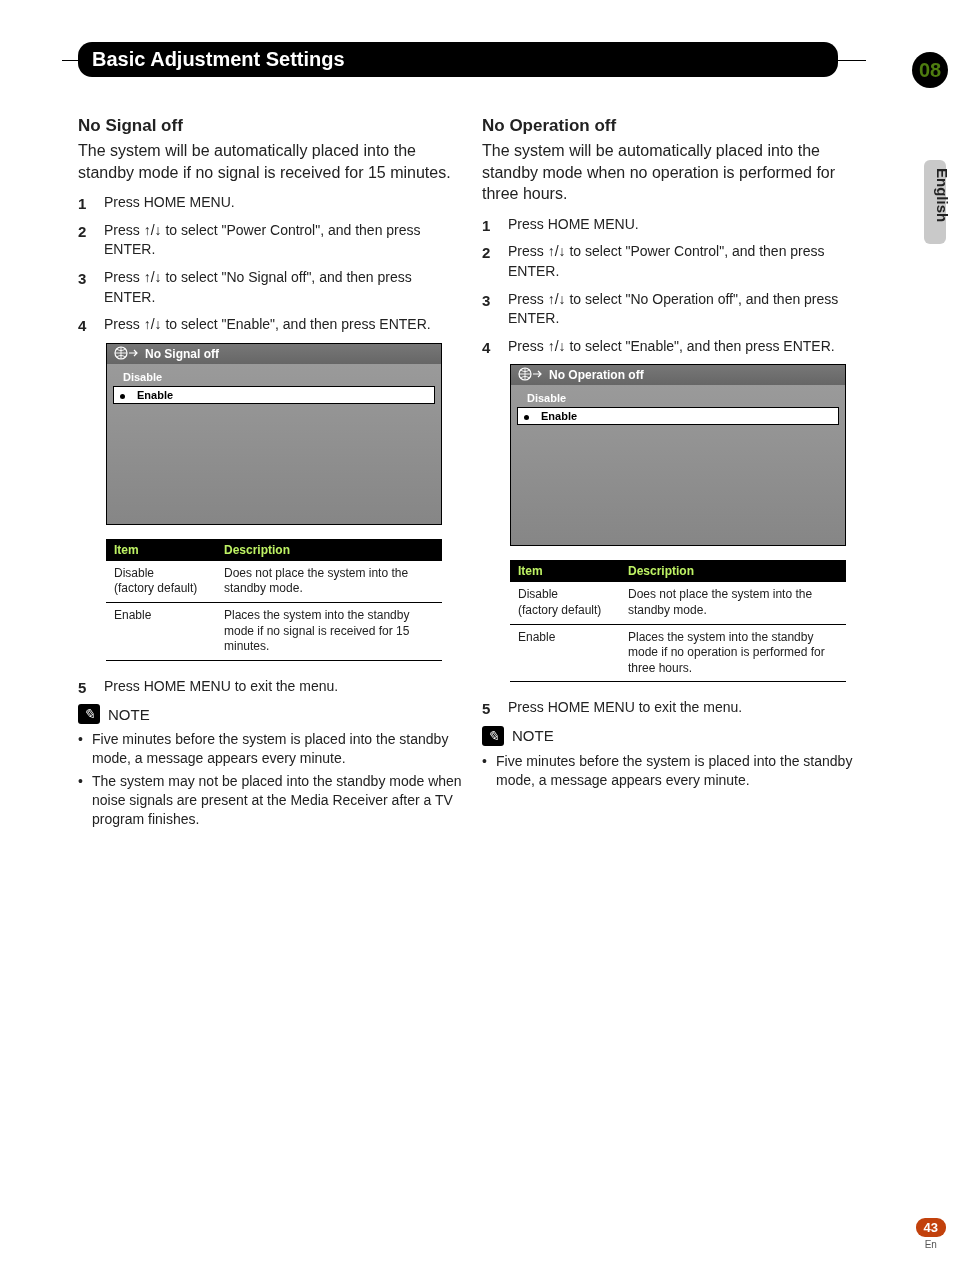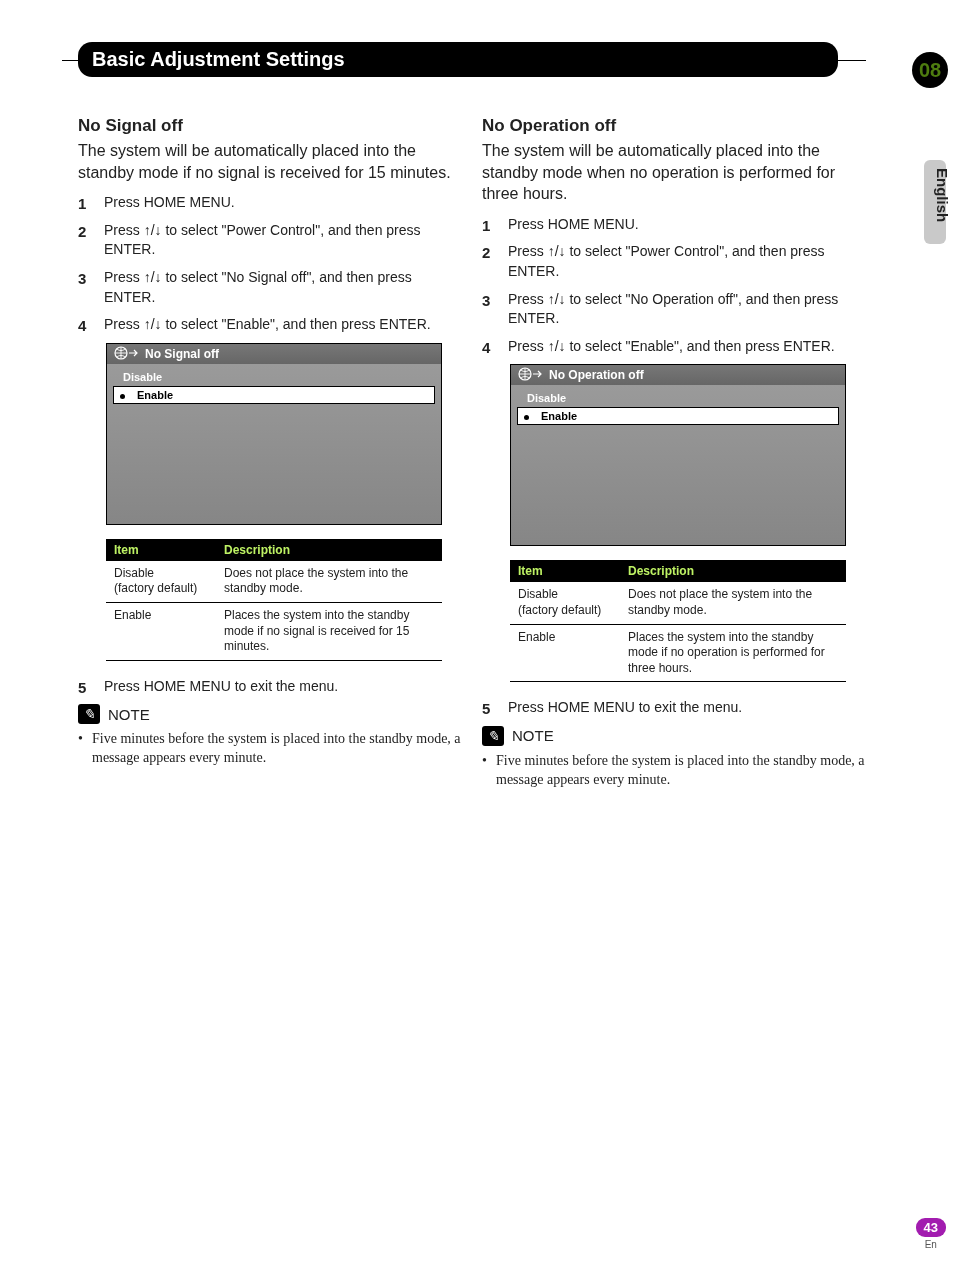--- a/index.html
+++ b/index.html
@@ -186,36 +186,35 @@
       font-style: italic;
     }
     .note-label { font-weight: normal; font-size: 15px; text-align: center; }
     ul.notes { list-style: none; padding-left: 0; }
     ul.notes li {
       position: relative;
       padding-left: 14px;
       font-size: 14px;
       line-height: 1.35;
       margin-bottom: 4px;
-      font-family: Liberation Serif, serif;
     }
     ul.notes li::before {
       content: "•";
       position: absolute;
       left: 0;
       top: 0;
     }
     .page-footer {
       position: absolute;
       right: 8px;
       bottom: 24px;
       text-align: center;
     }
     .pg-badge {
-      background: #a21caf;
+      background: #c2410c;
       color: #fff;
       font-weight: bold;
       font-size: 13px;
       padding: 2px 8px;
       border-radius: 9px;
       display: inline-block;
     }
     .pg-lang { font-size: 10px; color: #555; margin-top: 2px; }
   </style>
 </head>
@@ -287,20 +286,21 @@
         <span>Press </span><span class="b">HOME MENU</span><span> to exit the menu.</span>
       </li>
     </ol>
 
     <div class="note-row">
       <div class="note-badge">✎</div>
       <div class="note-label">NOTE</div>
     </div>
     <ul class="notes">
       <li>Five minutes before the system is placed into the standby mode, a message appears every minute.</li>
+      <li>The system may not be placed into the standby mode when noise signals are present at the Media Receiver after a TV program finishes.</li>
     </ul>
   </div>
 
   <div class="col">
     <h3>No Operation off</h3>
     <p class="intro">The system will be automatically placed into the standby mode when no operation is performed for three hours.</p>
 
     <ol class="steps">
       <li>
         <span>Press </span><span class="b">HOME MENU</span>.

